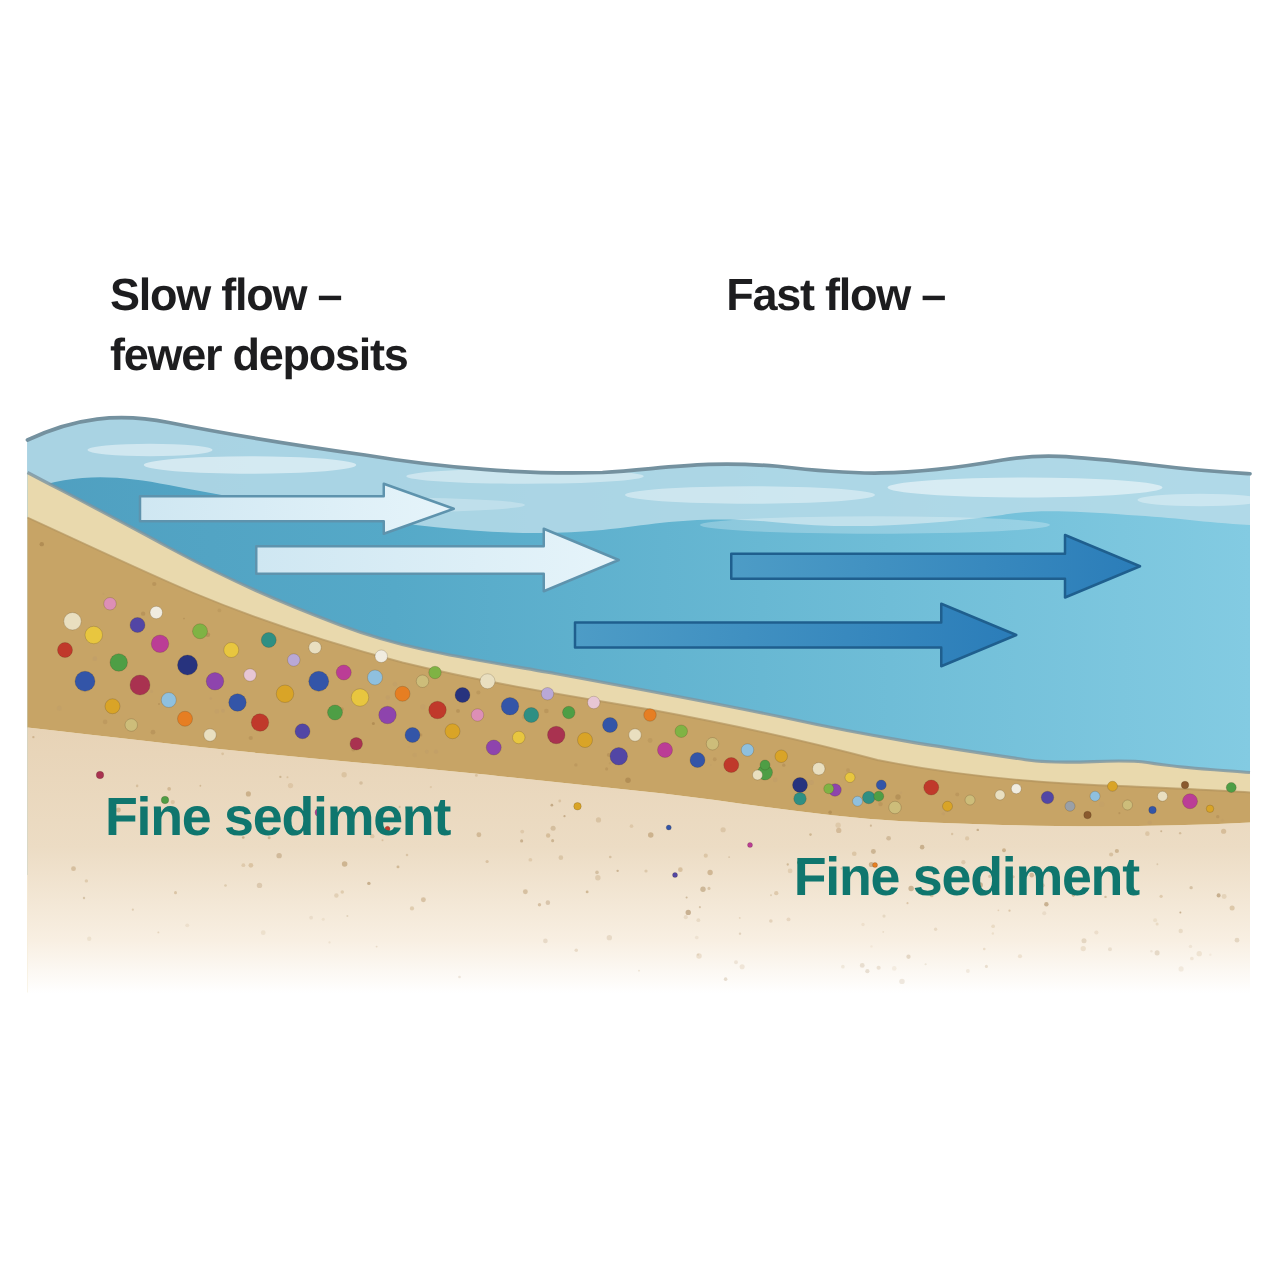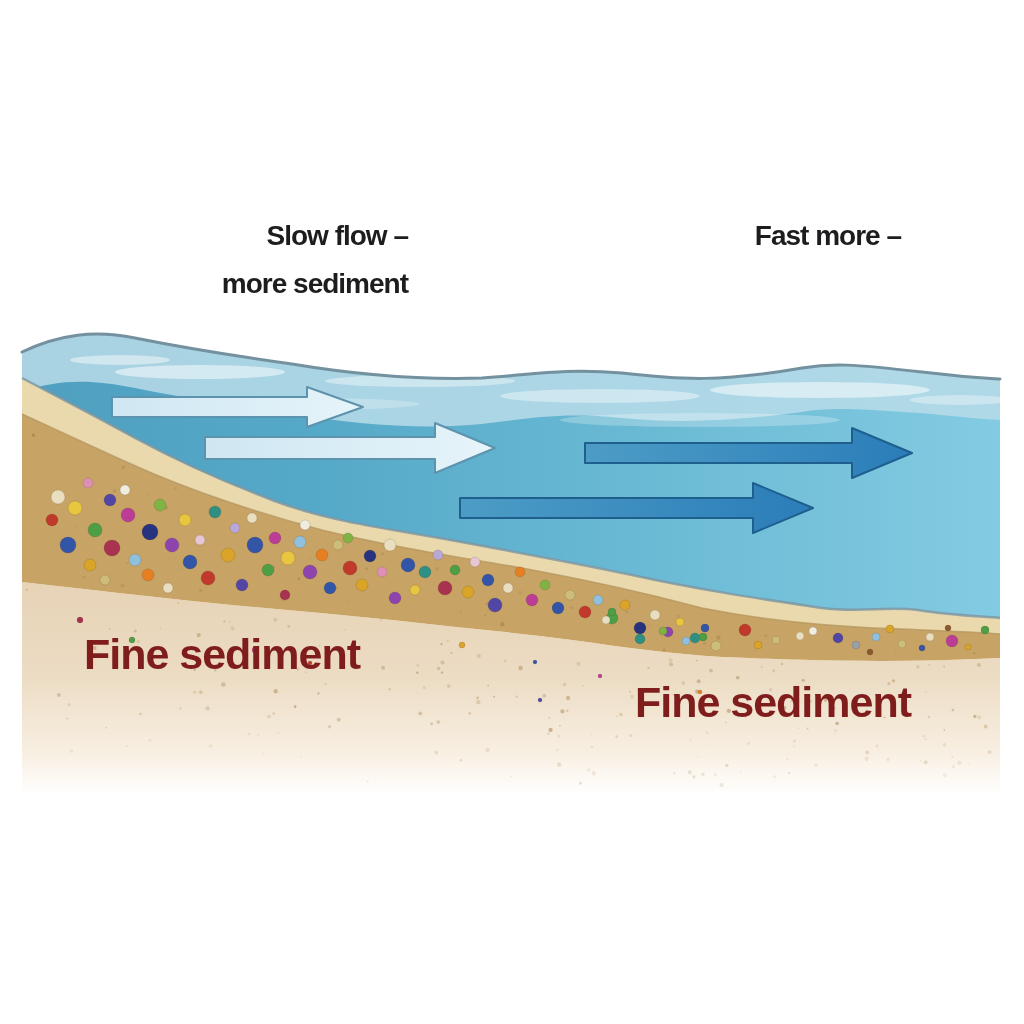--- a/index.html
+++ b/index.html
@@ -3,25 +3,25 @@
 <meta charset="utf-8">
 <style>
   html,body{margin:0;padding:0;background:#ffffff;}
   .canvas{
     position:relative;width:1024px;height:1024px;background:#ffffff;overflow:hidden;
     font-family:"Liberation Sans","DejaVu Sans",sans-serif;
   }
   .scene-svg{position:absolute;left:0;top:0;}
   .caption{
     position:absolute;color:#1d1d1f;font-weight:600;letter-spacing:-1px;
-    text-align:right;line-height:48px;font-size:28px;white-space:nowrap;
+    text-align:left;line-height:48px;font-size:36px;white-space:nowrap;
   }
   .caption .cap-line{display:block;}
   .sed-label{
-    position:absolute;color:#7f1d1d;font-weight:600;letter-spacing:-1px;
+    position:absolute;color:#0f766e;font-weight:600;letter-spacing:-1px;
     text-align:center;line-height:48px;font-size:43px;white-space:nowrap;
   }
 </style>
 </head>
 <body>
 
 <div class="canvas">
 
   <svg class="scene-svg" width="1024" height="1024" viewBox="0 0 1024 1024">
     <defs>
@@ -445,24 +445,24 @@
         <circle cx="535" cy="662" r="2" fill="#3355a8" stroke="rgba(60,40,20,0.25)" stroke-width="0.6"></circle>
         <circle cx="600" cy="676" r="2" fill="#bb3d96" stroke="rgba(60,40,20,0.25)" stroke-width="0.6"></circle>
         <circle cx="640" cy="690" r="2" fill="#4e9e45" stroke="rgba(60,40,20,0.25)" stroke-width="0.6"></circle>
         <circle cx="700" cy="692" r="2" fill="#e67e22" stroke="rgba(60,40,20,0.25)" stroke-width="0.6"></circle>
         <circle cx="540" cy="700" r="2" fill="#5246a5" stroke="rgba(60,40,20,0.25)" stroke-width="0.6"></circle>
       </g>
   </svg>
 
   <div class="caption" style="left:88px;top:212px;width:320px;">
     <span class="cap-line">Slow flow –</span>
-    <span class="cap-line">more sediment</span>
+    <span class="cap-line">fewer deposits</span>
   </div>
 
   <div class="caption" style="left:581px;top:212px;width:320px;">
-    <span class="cap-line">Fast more –</span>
+    <span class="cap-line">Fast flow –</span>
   </div>
 
   <div class="sed-label" style="left:72px;top:630px;width:300px;">Fine sediment</div>
 
   <div class="sed-label" style="left:623px;top:678px;width:300px;">Fine sediment</div>
 
 </div>
 
 </body></html>

